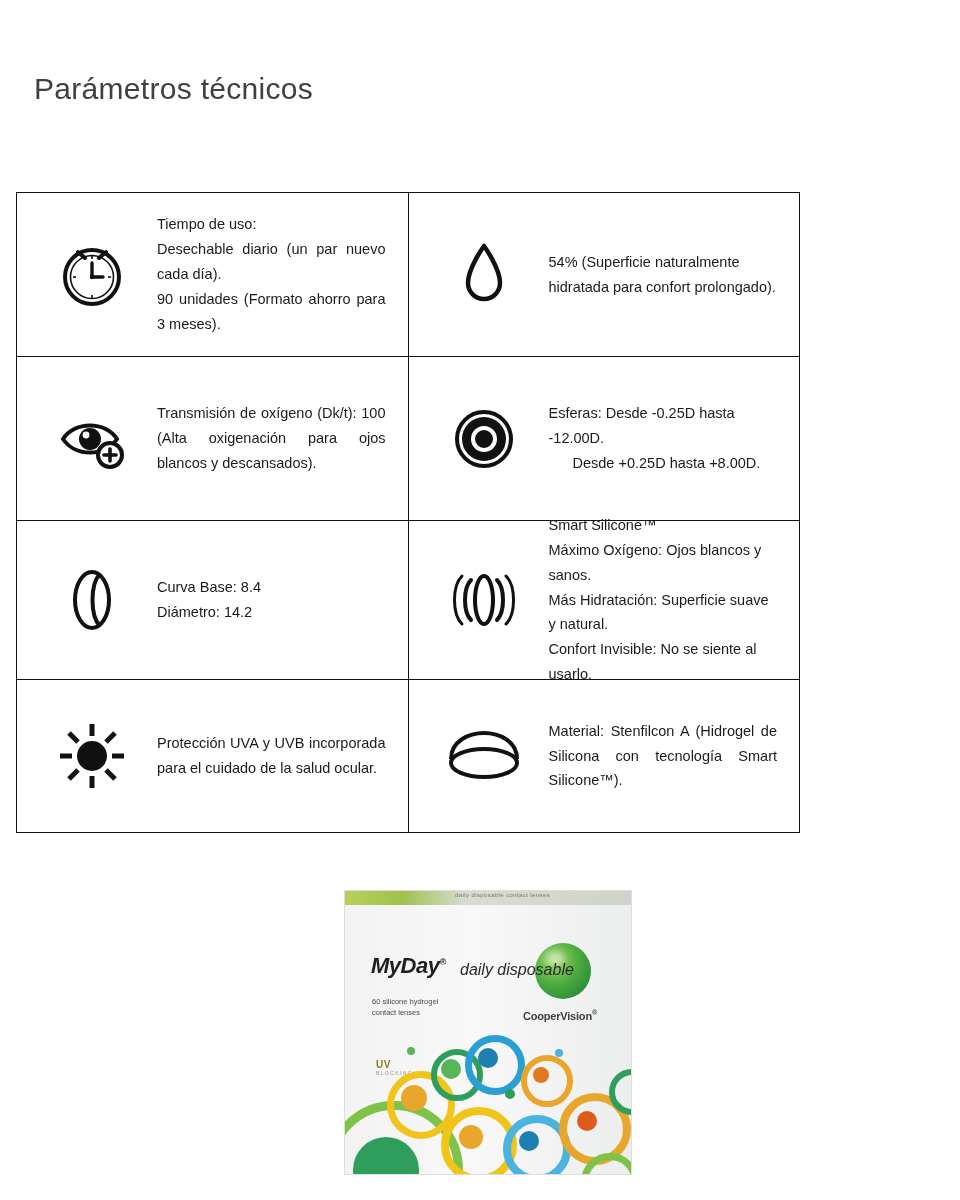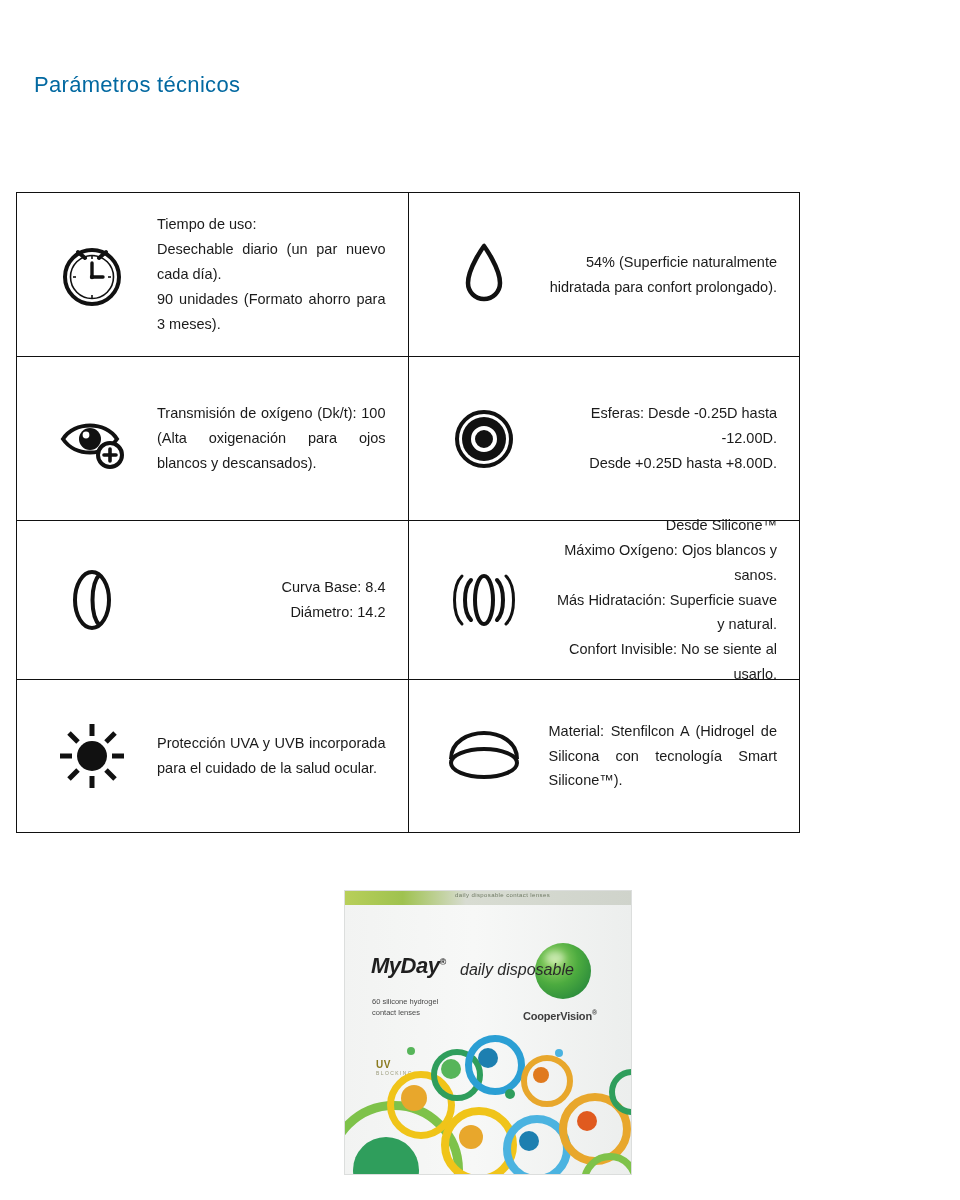--- a/index.html
+++ b/index.html
@@ -12,24 +12,24 @@
     height: 1200px;
     font-family: "Liberation Sans", sans-serif;
     color: #1a1a1a;
     position: relative;
     overflow: hidden;
   }
   .page-title {
     position: absolute;
     left: 34px;
     top: 72px;
-    font-size: 22px;
+    font-size: 30px;
     font-weight: 400;
     letter-spacing: 0.3px;
-    color: #0369a1;
+    color: #404040;
   }
   .spec-table {
     position: absolute;
     left: 16px;
     top: 192px;
     width: 784px;
     border-collapse: collapse;
     table-layout: fixed;
   }
   .spec-table td {
@@ -51,21 +51,21 @@
   }
   .cell-text {
     flex: 1 1 auto;
     font-size: 14.5px;
     line-height: 1.72;
     color: #1b1b1b;
     text-align: justify;
     text-justify: inter-word;
     padding-right: 6px;
   }
-  .cell-text.nojust { text-align: right; }
+  .cell-text.nojust { text-align: left; }
   .cell-text .indent-line { display: block; }
   .r1 .cell { height: 163px; }
   .r2 .cell { height: 163px; }
   .r3 .cell { height: 158px; }
   .r4 .cell { height: 152px; }
   .esf-line2 { display: block; padding-left: 24px; }
 
   
   .product-shot {
     position: absolute;
@@ -280,21 +280,21 @@
           <div class="icon-wrap">
             <svg width="76" height="76" viewBox="0 0 76 76">
               <ellipse cx="38" cy="38" rx="9" ry="24" fill="none" stroke="#111" stroke-width="4"></ellipse>
               <path d="M25 18 C17 26 17 50 25 58" fill="none" stroke="#111" stroke-width="4" stroke-linecap="round"></path>
               <path d="M51 18 C59 26 59 50 51 58" fill="none" stroke="#111" stroke-width="4" stroke-linecap="round"></path>
               <path d="M16 14 C6 24 6 52 16 62" fill="none" stroke="#111" stroke-width="3" stroke-linecap="round"></path>
               <path d="M60 14 C70 24 70 52 60 62" fill="none" stroke="#111" stroke-width="3" stroke-linecap="round"></path>
             </svg>
           </div>
           <div class="cell-text nojust">
-            <span class="indent-line"><span>Desde Silicone™</span></span>
+            <span class="indent-line"><span>Smart Silicone™</span></span>
             <span class="indent-line">Máximo Oxígeno: Ojos blancos y sanos.</span>
             <span class="indent-line">Más Hidratación: Superficie suave y natural.</span>
             <span class="indent-line">Confort Invisible: No se siente al usarlo.</span>
           </div>
         </div>
       </td>
     </tr>
 
     <tr class="r4">
       <td>

